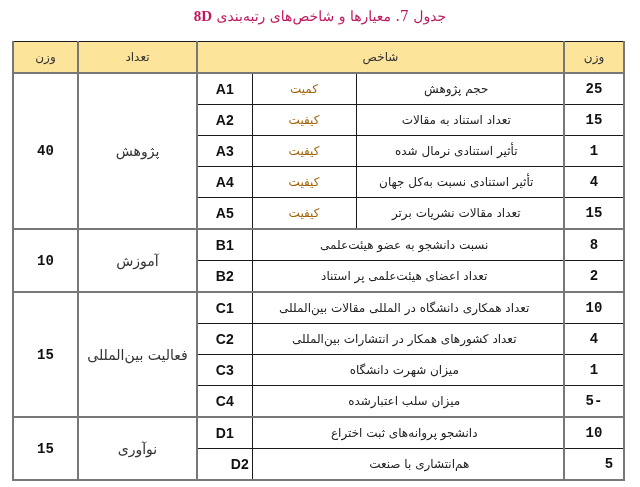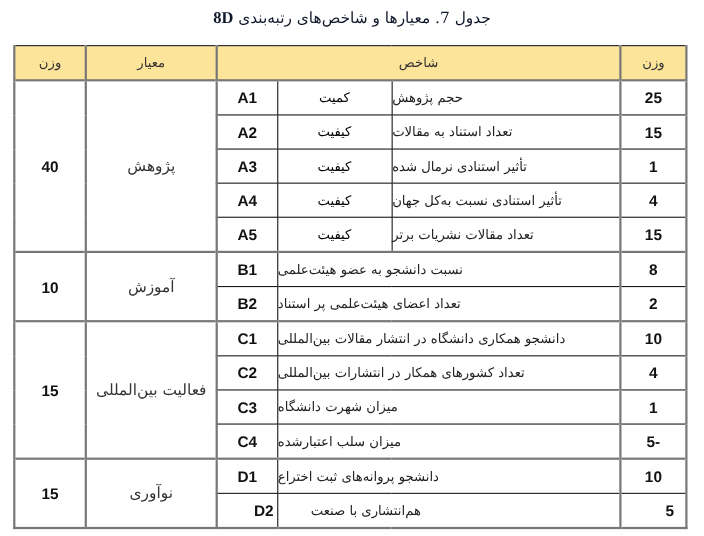--- a/index.html
+++ b/index.html
@@ -1,38 +1,38 @@
 <!DOCTYPE html>
 <html><head>
 <meta charset="utf-8">
 <style>
   html, body { margin: 0; padding: 0; background: #ffffff; }
   body { width: 640px; height: 487px; position: relative; overflow: hidden; font-family: "DejaVu Sans", sans-serif; }
   .caption {
     position: absolute; top: 8px; left: 0; width: 640px; text-align: center;
-    font-family: "DejaVu Serif", serif; font-size: 14px; color: #0f172a; direction: rtl;
+    font-family: "DejaVu Serif", serif; font-size: 14px; color: #be185d; direction: rtl;
   }
   .caption .bold { font-weight: bold; font-family: "Liberation Serif", serif; font-size: 15px; }
   table {
     position: absolute; top: 41px; left: 12px; width: 611px;
     border-collapse: collapse; direction: ltr; table-layout: fixed;
   }
   td, th {
     border: 1px solid #1a1a1a; padding: 0; height: 30px; font-size: 12px; color: #111;
     text-align: center; vertical-align: middle;
   }
   th { background: #fde49b; font-weight: normal; height: 30px; color: #333; font-size: 12px; }
   .outer-left { border-left: 2px solid #777; }
   .outer-right { border-right: 2px solid #777; }
   .grp-top td { border-top: 2px solid #777; }
   .thickcol { border-left: 2px solid #777; border-right: 2px solid #777; }
-  .weight { font-family: Liberation Sans, sans-serif; font-weight: bold; font-size: 14px; }
+  .weight { font-family: Liberation Mono, monospace; font-weight: bold; font-size: 14px; }
   .code { font-family: "Liberation Sans", sans-serif; font-weight: bold; font-size: 14px; margin-top: 30px; }
-  .type { font-size: 12px; color: #000000; direction: rtl; }
-  .ind { text-align: left; direction: rtl; padding-right: 7px; font-size: 12px; color: #222; }
+  .type { font-size: 12px; color: #a16207; direction: rtl; }
+  .ind { text-align: center; direction: rtl; padding-right: 7px; font-size: 12px; color: #222; }
   .crit { font-size: 14px; color: #333; direction: rtl; }
   .last-row td { border-bottom: 2px solid #777; padding-left: 30px; }
 </style>
 </head>
 <body>
 
 <div class="caption">
   <span>جدول 7. معیارها و شاخص‌های رتبه‌بندی</span>
   <span class="bold">8D</span>
 </div>
@@ -42,21 +42,21 @@
     <col style="width:65px">
     <col style="width:119px">
     <col style="width:55px">
     <col style="width:104px">
     <col style="width:208px">
     <col style="width:60px">
   </colgroup>
   <thead>
     <tr>
       <th class="outer-left">وزن</th>
-      <th class="thickcol">معیار</th>
+      <th class="thickcol">تعداد</th>
       <th colspan="3">شاخص</th>
       <th class="thickcol outer-right">وزن</th>
     </tr>
   </thead>
   <tbody>
 
     <tr class="grp-top">
       <td rowspan="5" class="weight outer-left">40</td>
       <td rowspan="5" class="crit thickcol">پژوهش</td>
       <td class="code">A1</td>
@@ -99,21 +99,21 @@
     <tr>
       <td class="code">B2</td>
       <td colspan="2" class="ind">تعداد اعضای هیئت‌علمی پر استناد</td>
       <td class="weight thickcol outer-right">2</td>
     </tr>
 
     <tr class="grp-top">
       <td rowspan="4" class="weight outer-left">15</td>
       <td rowspan="4" class="crit thickcol">فعالیت بین‌المللی</td>
       <td class="code">C1</td>
-      <td colspan="2" class="ind">دانشجو همکاری دانشگاه در انتشار مقالات بین‌المللی</td>
+      <td colspan="2" class="ind">تعداد همکاری دانشگاه در المللی مقالات بین‌المللی</td>
       <td class="weight thickcol outer-right">10</td>
     </tr>
     <tr>
       <td class="code">C2</td>
       <td colspan="2" class="ind">تعداد کشورهای همکار در انتشارات بین‌المللی</td>
       <td class="weight thickcol outer-right">4</td>
     </tr>
     <tr>
       <td class="code">C3</td>
       <td colspan="2" class="ind">میزان شهرت دانشگاه</td>

